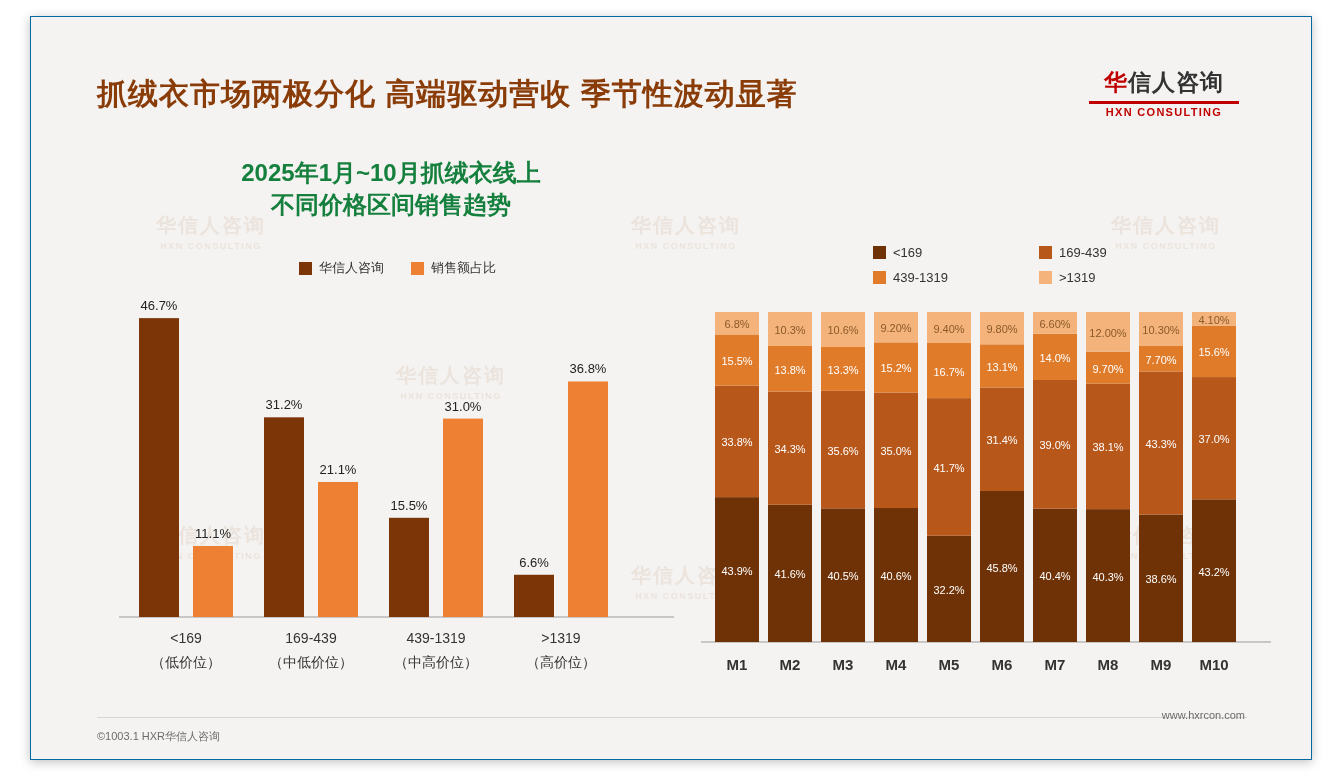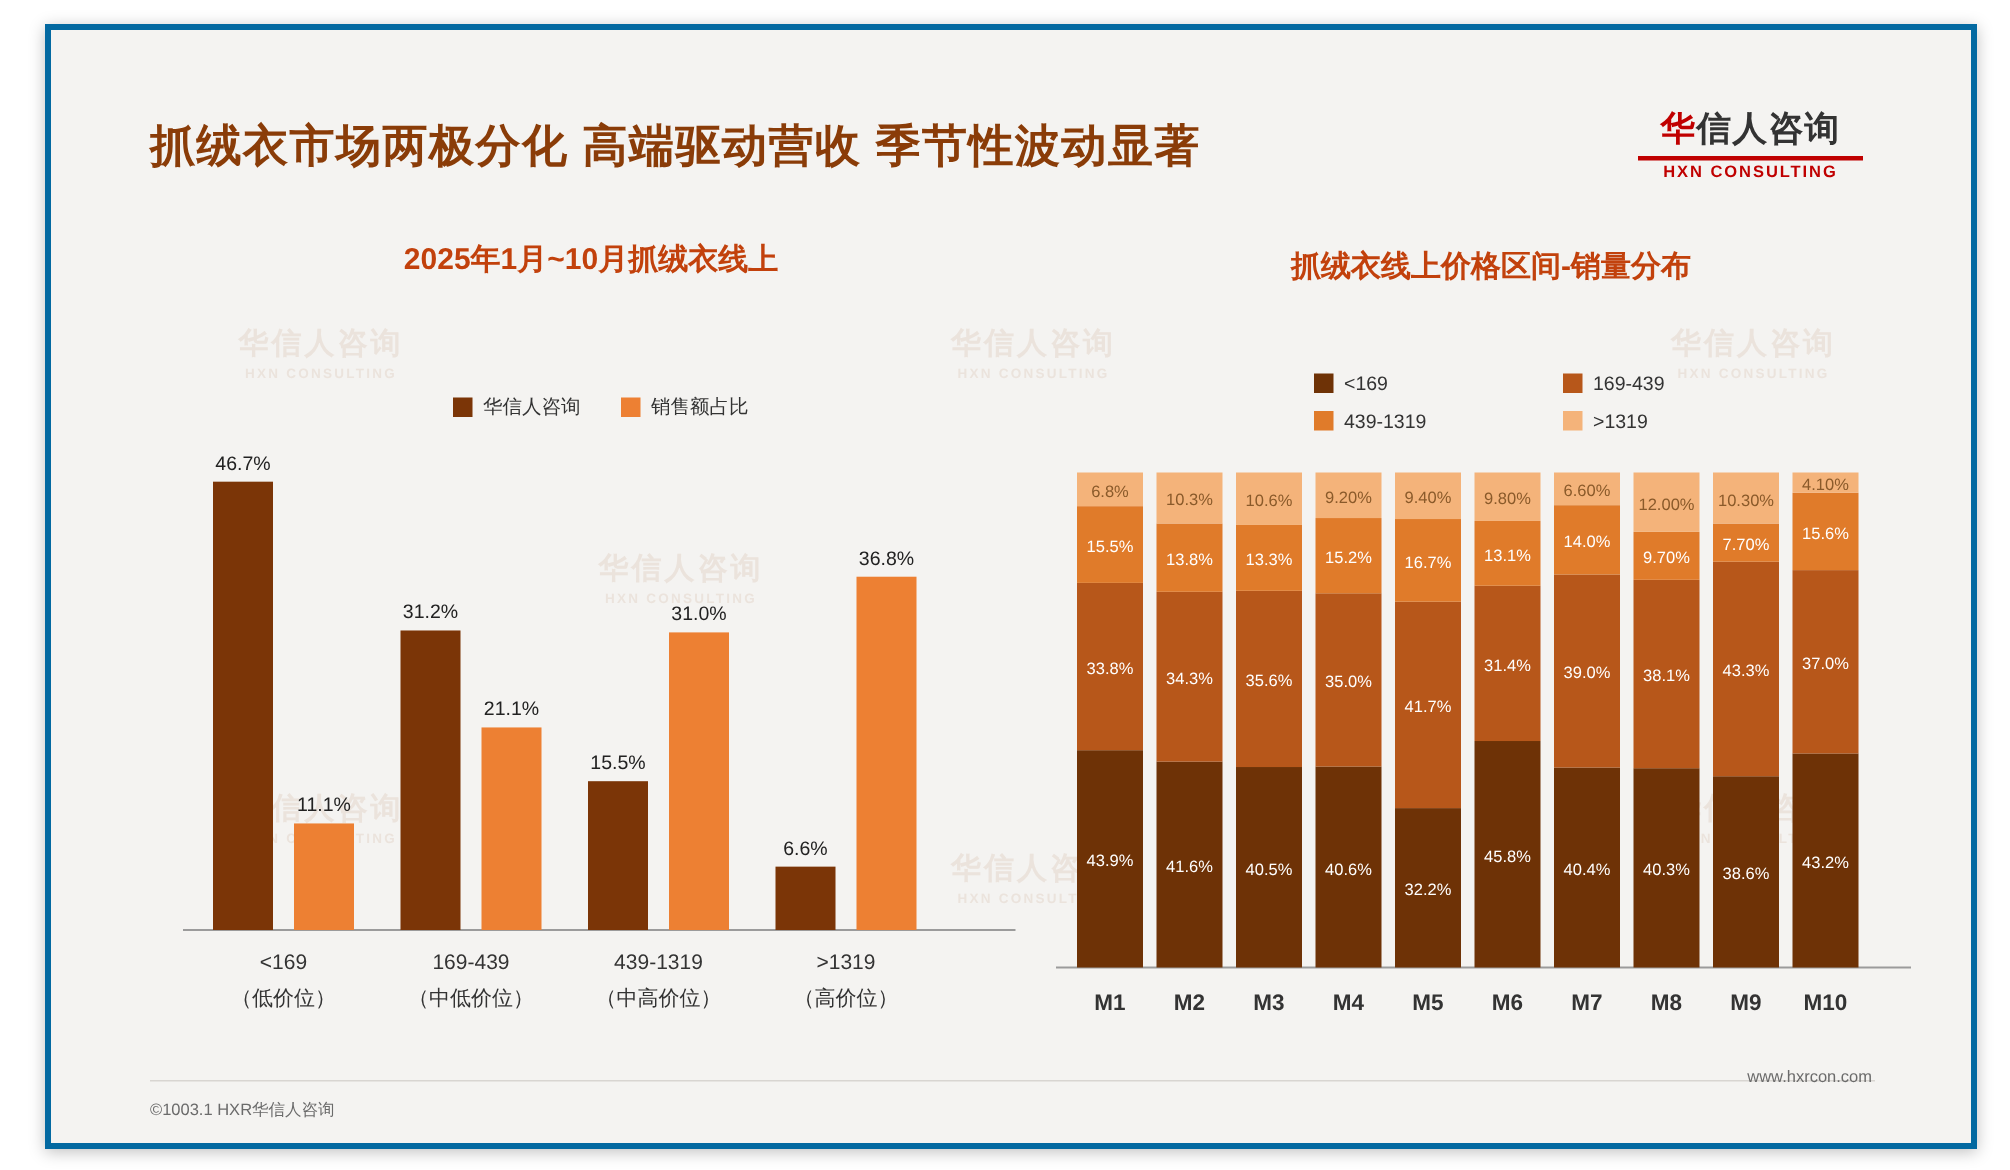--- a/index.html
+++ b/index.html
@@ -1,32 +1,32 @@
 <!DOCTYPE html>
 <html><head>
 <meta charset="utf-8">
 <style>
   html,body{margin:0;padding:0;background:#ffffff;}
   body{width:1340px;height:780px;font-family:"Liberation Sans","DejaVu Sans",sans-serif;overflow:hidden;}
   .slide{position:absolute;left:30px;top:16px;width:1280px;height:742px;background:#f4f3f1;
-         box-shadow:0 2px 10px rgba(0,0,0,.25);border:4px solid #0369a1;}
+         box-shadow:0 2px 10px rgba(0,0,0,.25);border:1px solid #0369a1;}
   
   .header{position:absolute;left:0;top:0;width:100%;height:98px;}
   .title{position:absolute;left:66px;top:57px;font-size:30px;font-weight:bold;color:#8a3c08;letter-spacing:1px;white-space:nowrap;}
   .logo{position:absolute;right:62px;top:50px;text-align:center;width:170px;}
   .logo-cn{font-size:23px;font-weight:bold;color:#333;letter-spacing:1px;}
   .logo-cn .red{color:#c00000;}
   .logo-bar{width:150px;height:3px;background:#c00000;margin:3px auto 2px auto;}
   .logo-en{font-size:11px;color:#c00000;letter-spacing:1.3px;font-weight:bold;}
   
   .wm{position:absolute;color:#e8ded6;opacity:.75;font-weight:bold;text-align:center;pointer-events:none;user-select:none;}
   .wm .l1{font-size:20px;letter-spacing:2px;}
   .wm .l2{font-size:9px;letter-spacing:1.5px;margin-top:2px;}
   
-  .panel-title{position:absolute;text-align:center;font-size:20px;font-weight:bold;color:#c2410c;line-height:1.35;}
+  .panel-title{position:absolute;text-align:center;font-size:24px;font-weight:bold;color:#15803d;line-height:1.35;}
   
   #leftChart{position:absolute;left:58px;top:240px;width:600px;height:430px;}
   #rightChart{position:absolute;left:670px;top:225px;width:580px;height:450px;}
   .legend{position:absolute;display:flex;align-items:center;gap:7px;font-size:13px;color:#333;}
   .swatch{width:13px;height:13px;display:inline-block;}
   
   .footer-line{position:absolute;left:66px;top:700px;width:1150px;height:1px;background:#d8d5d1;}
   .foot-left{position:absolute;left:66px;top:712px;font-size:11px;color:#6b6b6b;}
   .foot-right{position:absolute;right:66px;top:692px;font-size:11px;color:#6b6b6b;}
   svg text{font-family:"Liberation Sans","DejaVu Sans",sans-serif;}
@@ -69,20 +69,21 @@
     <div class="l1">华信人咨询</div>
     <div class="l2">HXN CONSULTING</div>
   </div>
   <div class="wm" style="left:1055px;top:505px;width:160px;">
     <div class="l1">华信人咨询</div>
     <div class="l2">HXN CONSULTING</div>
   </div>
 
   <div class="panel-title" style="left:60px;top:140px;width:600px;">
     <div>2025年1月~10月抓绒衣线上</div>
+    <div>不同价格区间销售趋势</div>
   </div>
   <div class="legend" style="left:268px;top:242px;">
     <span class="swatch" id="lsw0" style="background: rgb(123, 53, 7);"></span>
     <span>华信人咨询</span>
   </div>
   <div class="legend" style="left:380px;top:242px;justify-content:space-between;">
     <span class="swatch" id="lsw1" style="background: rgb(237, 128, 51);"></span>
     <span>销售额占比</span>
   </div>
   <svg id="leftChart" viewBox="0 0 600 430">
@@ -106,23 +107,20 @@
       <text x="347" y="386" text-anchor="middle" font-size="14" fill="#333">439-1319</text>
       <text x="347" y="410" text-anchor="middle" font-size="14" fill="#333">（中高价位）</text>
       <rect x="425" y="317.76" width="40" height="42.24" fill="#7b3507"></rect>
       <text x="445" y="309.76" text-anchor="middle" font-size="13" fill="#222">6.6%</text>
       <rect x="479" y="124.48000000000002" width="40" height="235.51999999999998" fill="#ed8033"></rect>
       <text x="499" y="116.48000000000002" text-anchor="middle" font-size="13" fill="#222">36.8%</text>
       <text x="472" y="386" text-anchor="middle" font-size="14" fill="#333">&gt;1319</text>
       <text x="472" y="410" text-anchor="middle" font-size="14" fill="#333">（高价位）</text>
     </svg>
 
-  <div class="panel-title" style="left:670px;top:145px;width:580px;">
-    <div>抓绒衣线上价格区间-销量分布</div>
-  </div>
   <div class="legend" style="left:842px;top:228px;">
     <span class="swatch" id="rsw0" style="background: rgb(110, 50, 6);"></span>
     <span>&lt;169</span>
   </div>
   <div class="legend" style="left:1008px;top:228px;">
     <span class="swatch" id="rsw1" style="background: rgb(183, 87, 26);"></span>
     <span>169-439</span>
   </div>
   <div class="legend" style="left:842px;top:253px;">
     <span class="swatch" id="rsw2" style="background: rgb(224, 123, 42);"></span>

